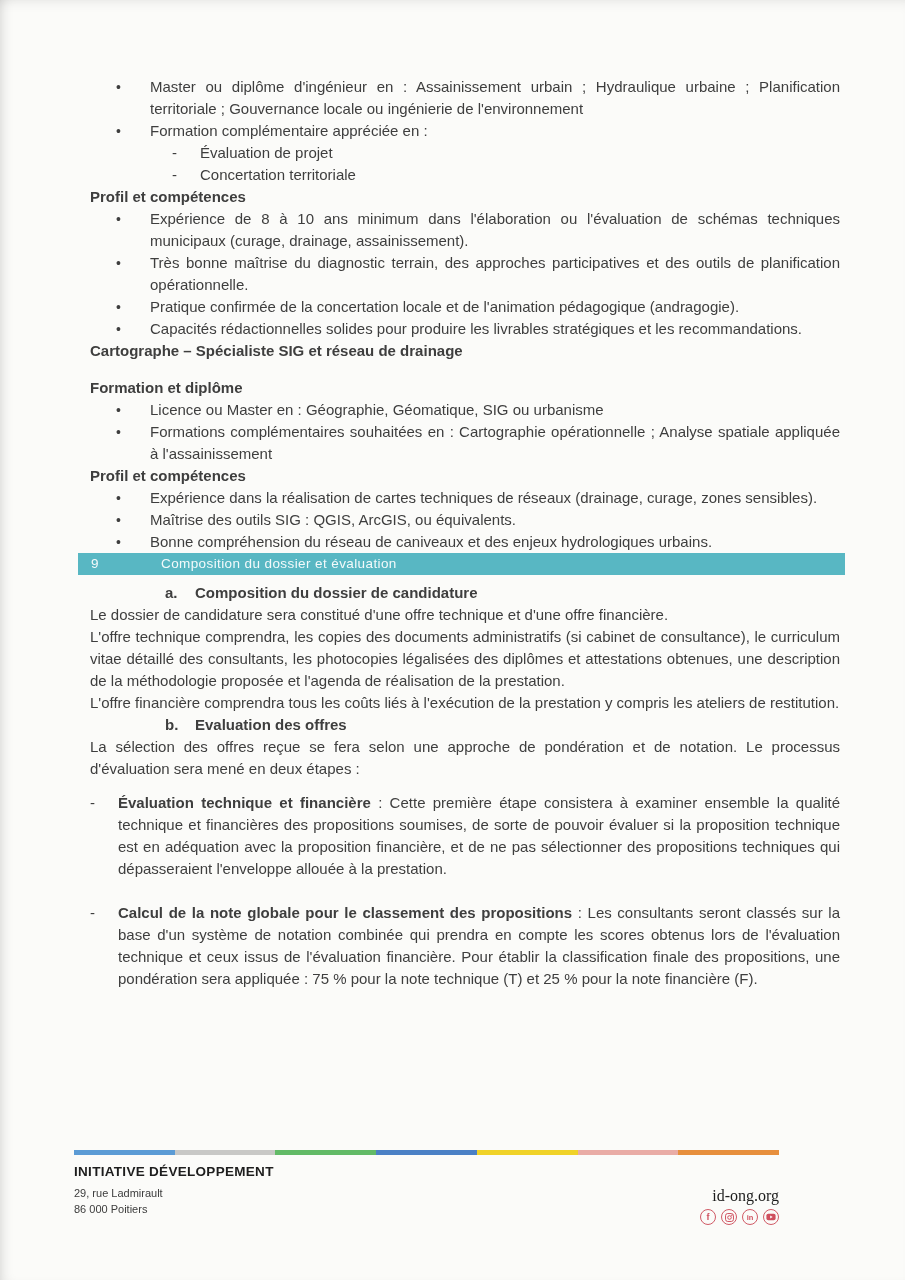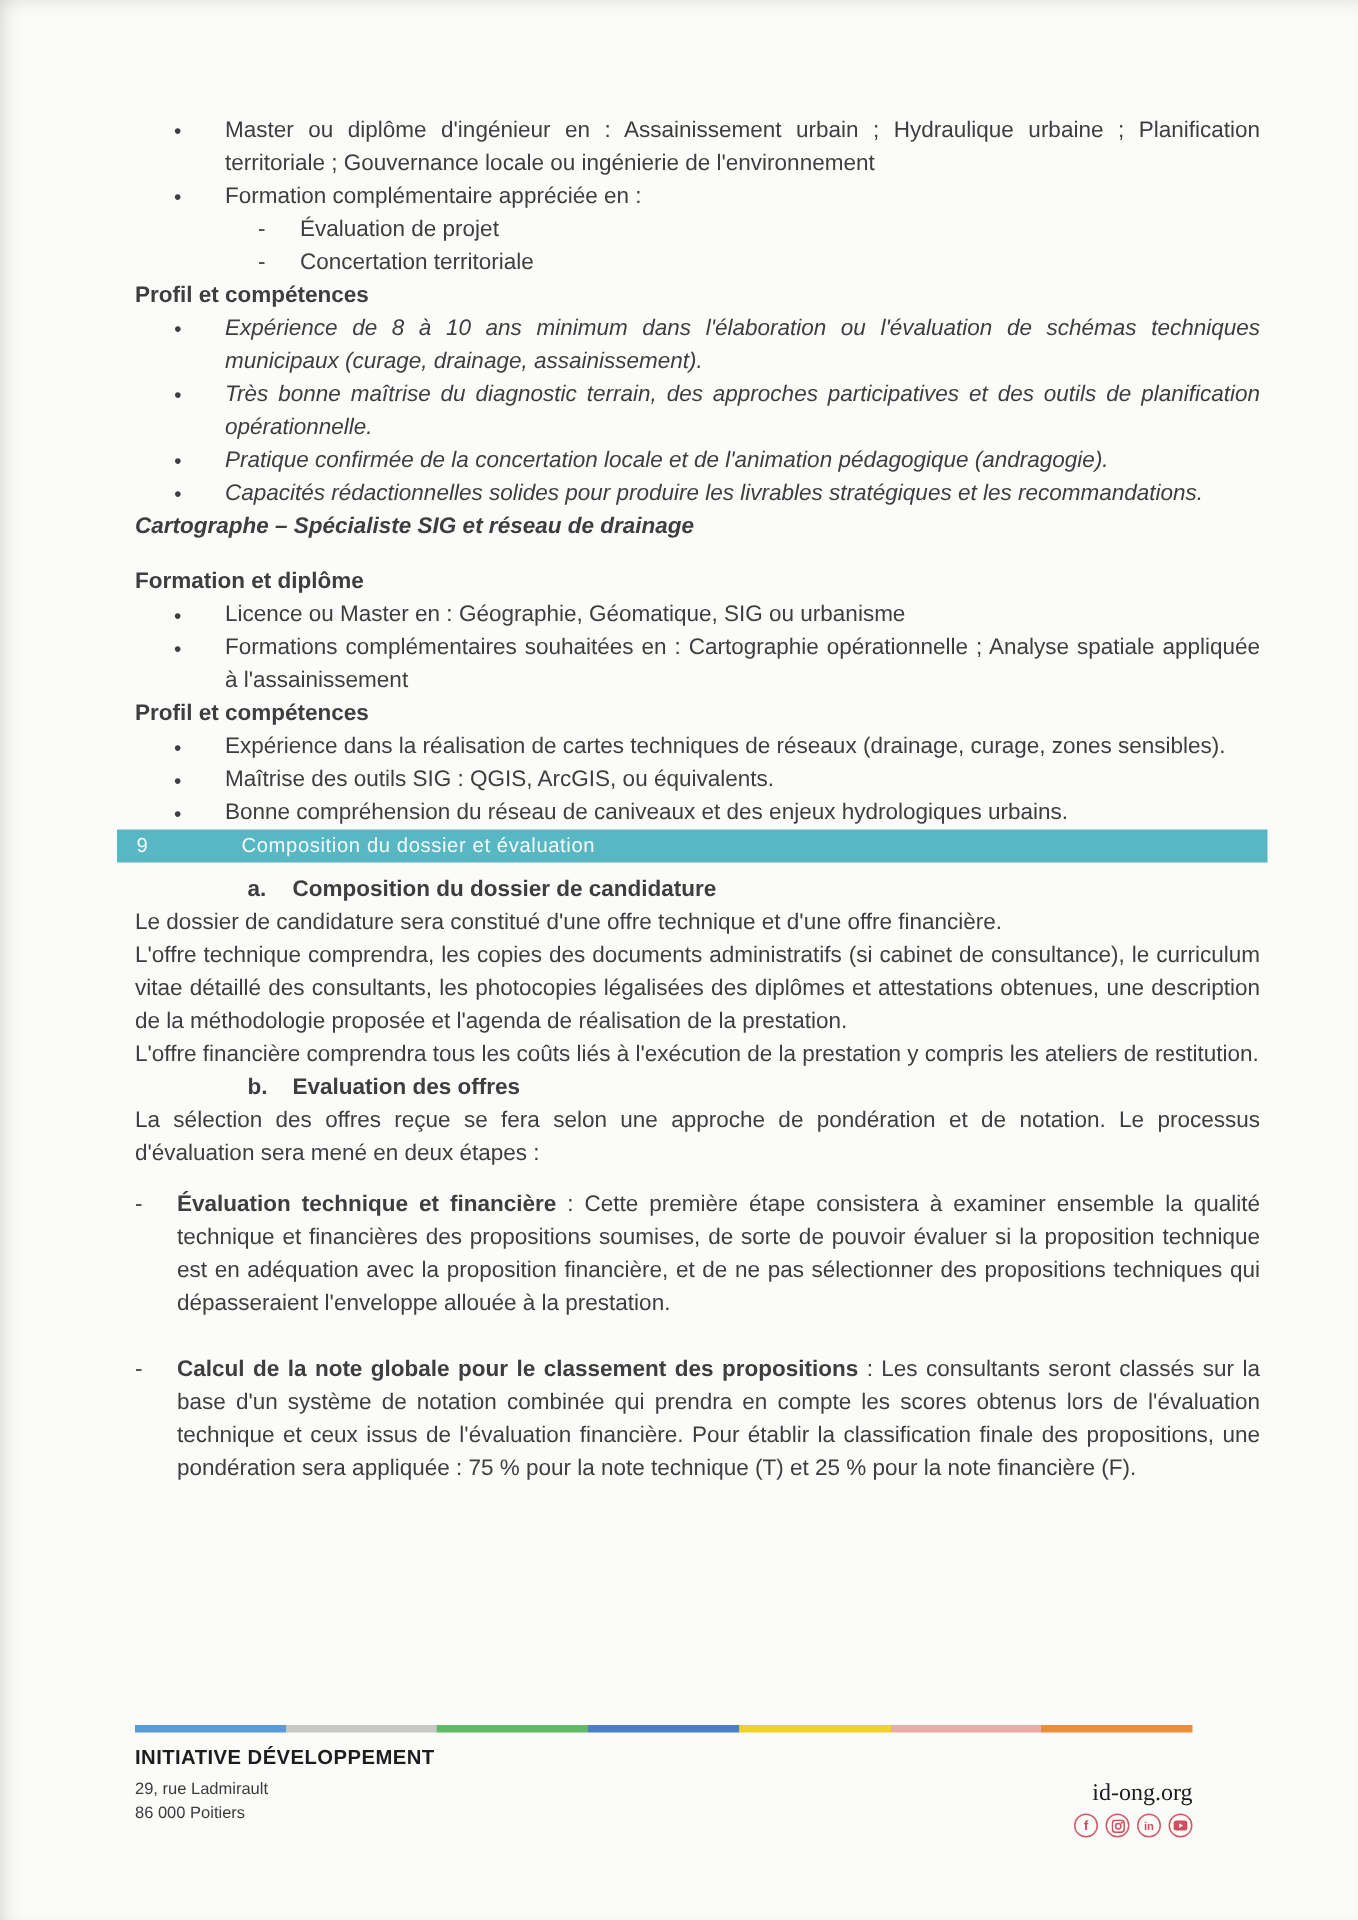--- a/index.html
+++ b/index.html
@@ -17,41 +17,41 @@
   }
   .content{padding:76px 65px 0 90px;font-size:15px;line-height:22px;}
   p{margin:0;text-align:justify;}
   ul.bullets{list-style:none;margin:0;padding:0;}
   ul.bullets li{position:relative;padding-left:60px;text-align:justify;}
   ul.bullets li::before{content:"•";position:absolute;left:26px;top:0;font-size:14px;}
   .subdash{position:relative;padding-left:50px;text-align:left;}
   .subdash .dash{position:absolute;left:22px;}
   .heading{font-weight:bold;margin:0;}
   .mb26{margin-bottom:26px;}
-  .mb15{margin-bottom:15px;font-style:italic;}
+  .mb15{margin-bottom:15px;}
   .mb16{margin-bottom:16px;}
   .mb10{margin-bottom:10px;}
   .mb12{margin-bottom:12px;}
   .mb22{margin-bottom:22px;}
   .section-bar{
     margin-left:-12px;
     width:calc(100% + 17px);
     height:22px;
     display:flex;align-items:center;
     color:rgba(255,255,255,.93);
     font-size:13.5px;letter-spacing:.4px;
     margin-bottom:7px;
   }
   .section-bar .num{width:70px;padding-left:13px;}
   .subsection{position:relative;padding-left:105px;font-weight:bold;text-align:left;}
   .subsection .label{position:absolute;left:75px;font-weight:bold;}
   .dash-item{position:relative;padding-left:28px;text-align:justify;}
   .dash-item .dash{position:absolute;left:0;top:0;}
   .dash-item .lead{font-weight:bold;}
-  .footer{position:absolute;left:90px;top:1150px;width:705px;}
+  .footer{position:absolute;left:74px;top:1150px;width:705px;}
   .color-bar{display:flex;height:5px;width:100%;}
   .color-bar .seg{flex:1;height:100%;}
   .footer-row{display:flex;justify-content:space-between;align-items:flex-start;}
   .footer-left{padding-top:9px;}
   .org-name{font-size:13.5px;font-weight:bold;letter-spacing:.3px;color:#1d1d1d;margin:0 0 6px 0;}
   .addr{font-size:11px;line-height:16px;color:#3c3c3c;}
   .footer-right{padding-top:32px;text-align:right;}
   .website{font-family:"Liberation Serif","DejaVu Serif",serif;font-size:16px;color:#1c1c1c;}
   .socials{display:flex;gap:5px;justify-content:flex-end;margin-top:4px;}
   .icon-circle{

